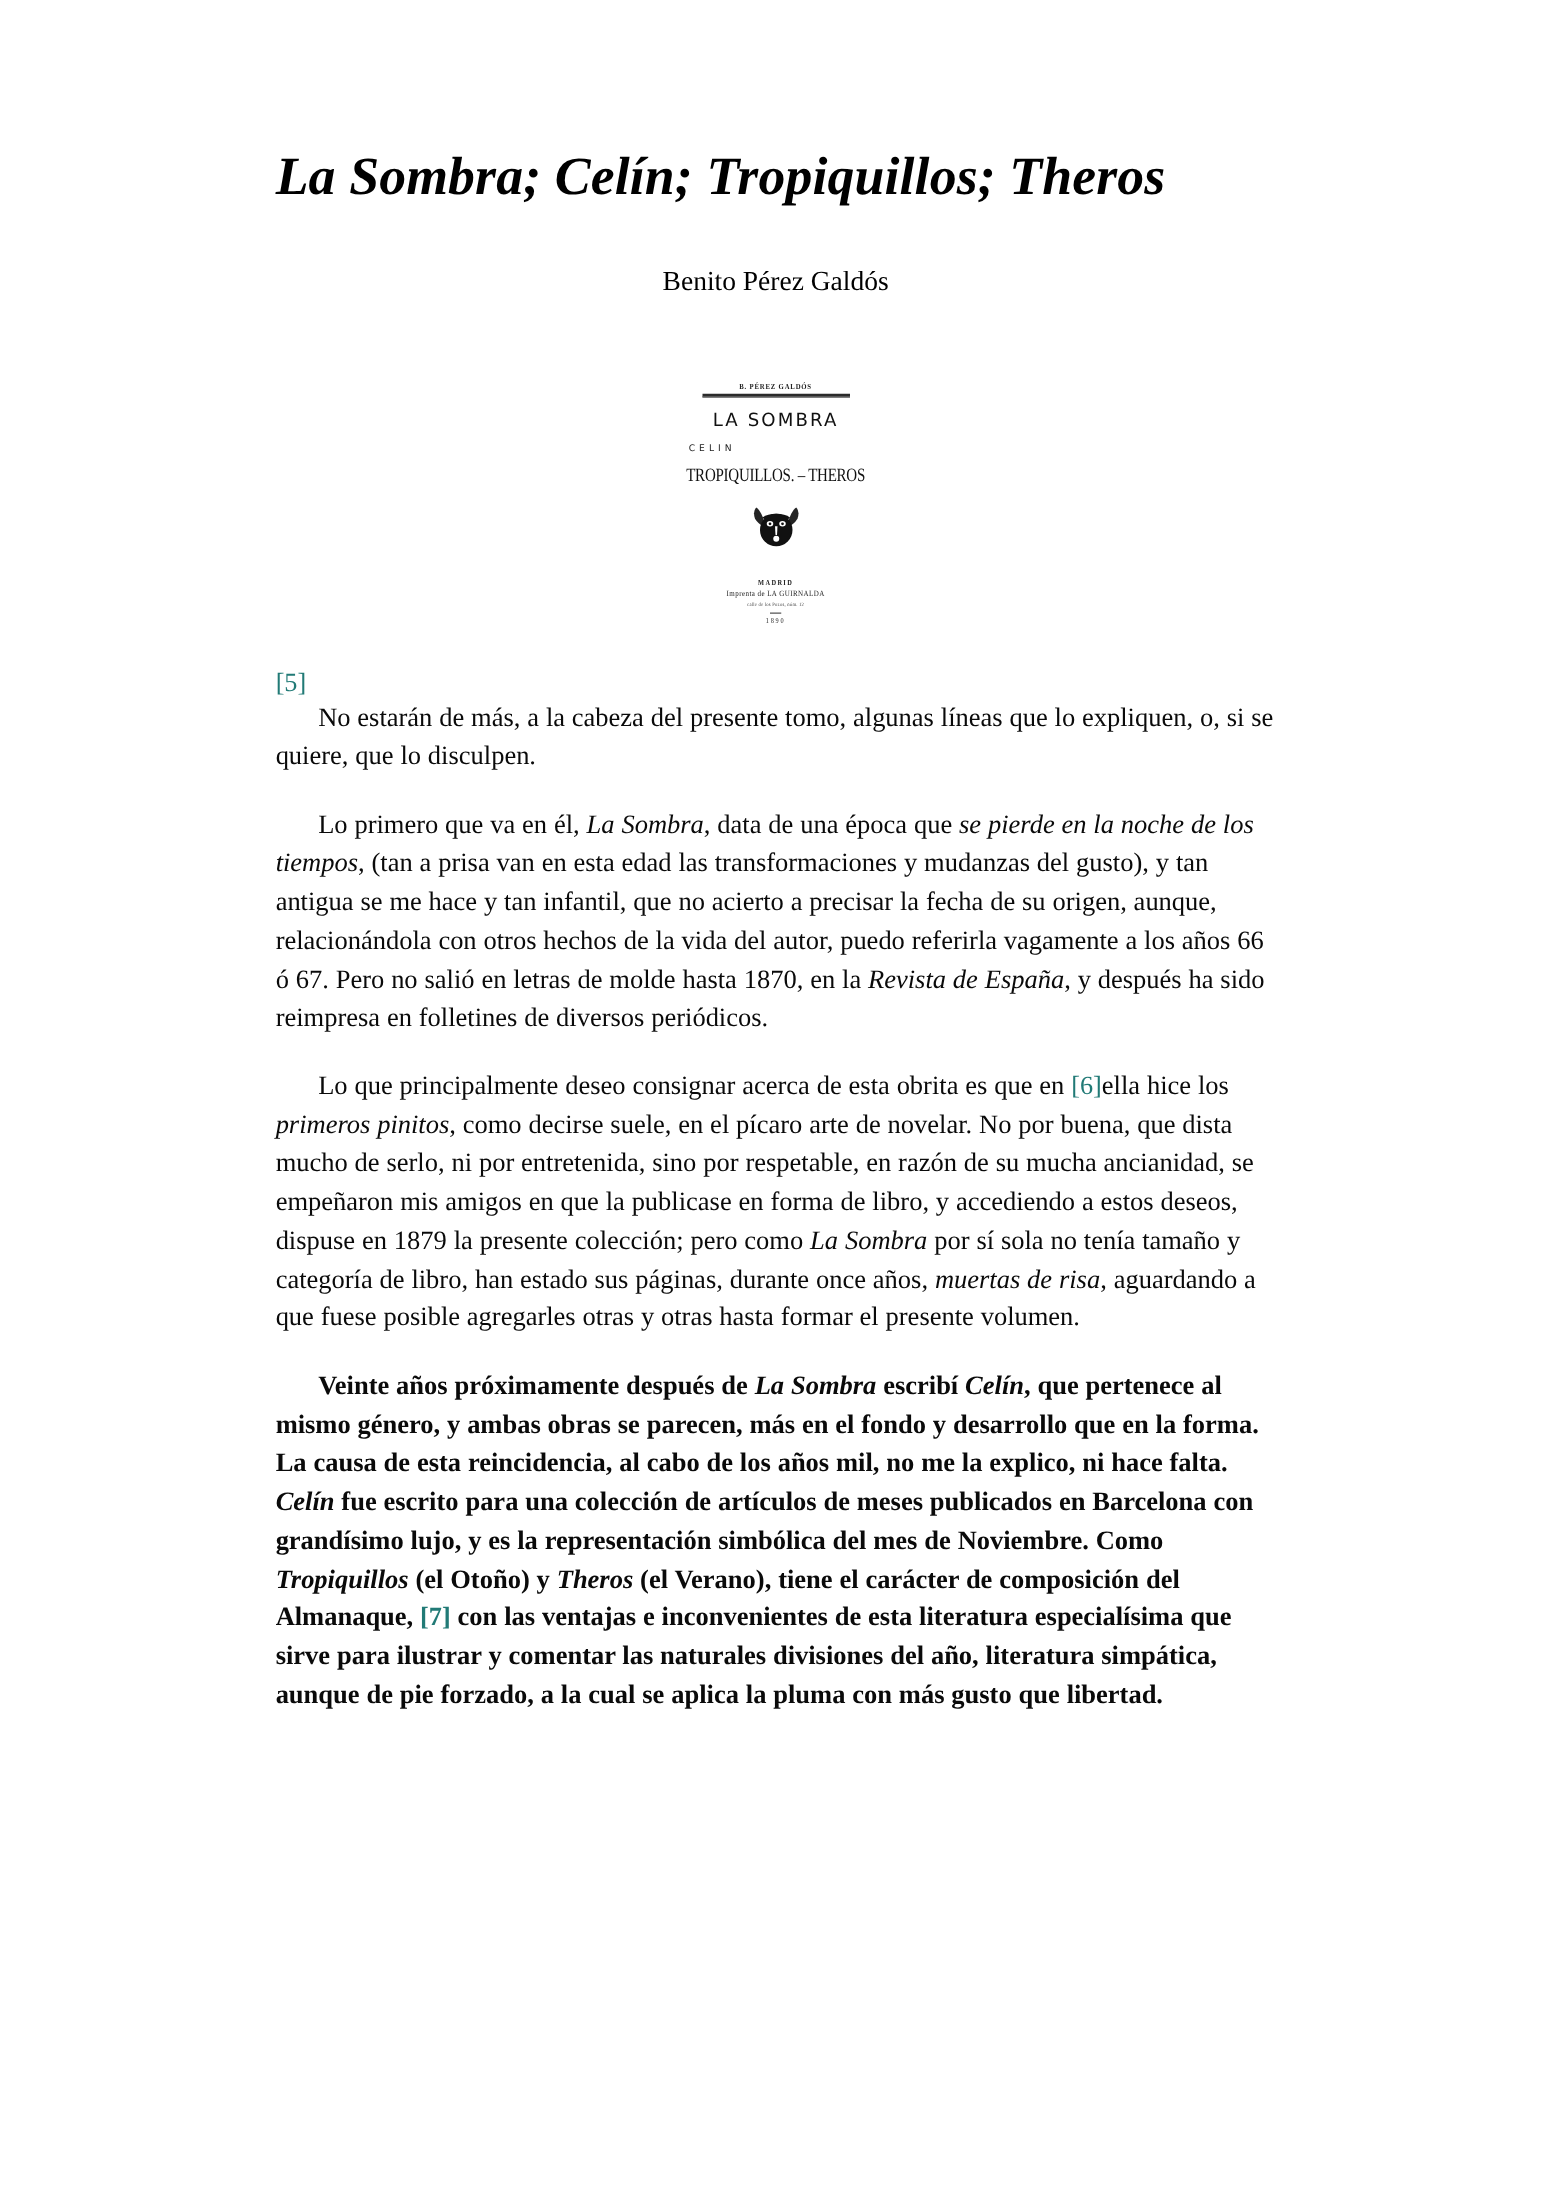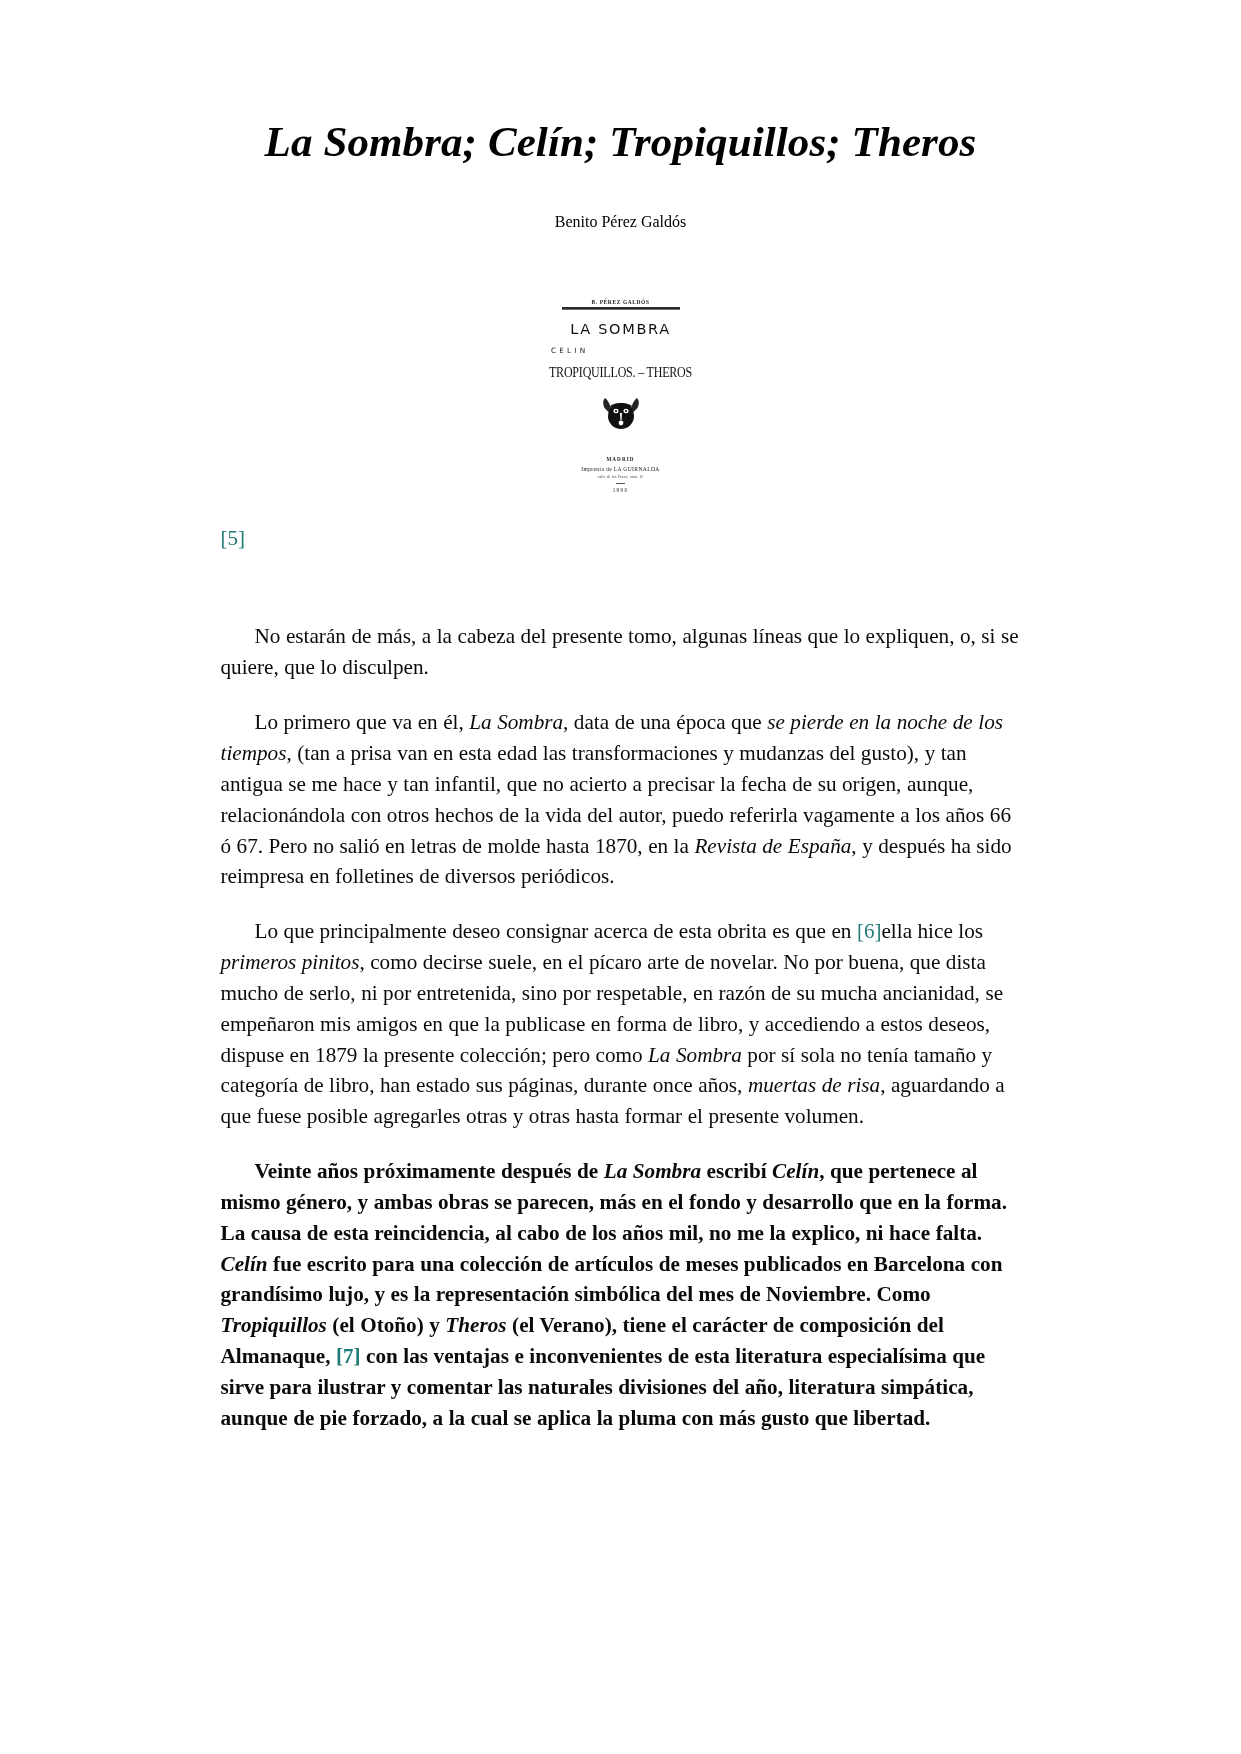--- a/index.html
+++ b/index.html
@@ -29,27 +29,26 @@
     padding-top: 118px;
   }
 
   
   .doc-title {
     font-family: "Liberation Serif", "DejaVu Serif", serif;
     font-style: italic;
     font-weight: bold;
     font-size: 43px;
     line-height: 1.12;
-    text-align: center;
     margin: 0 0 0 0;
     letter-spacing: 0.1px;
     color: #000;
   }
   .doc-author {
-    font-size: 16px;
+    font-size: 22px;
     text-align: center;
     margin: 46px 0 13px 0;
     font-weight: normal;
     line-height: 1.2;
   }
 
   
   .cover-wrap {
     margin: 62px auto 0 auto;
     width: 145px;
@@ -164,21 +163,20 @@
   }
   .pagelink {
     color: #217a76;
     font-size: 21px;
     text-decoration: none;
     cursor: pointer;
   }
 
   
   .body-block {
-    margin-top: 70px;
   }
   p.para {
     font-size: 21.2px;
     line-height: 1.455;
     margin: 0 0 24px 0;
     text-align: left;
     text-indent: 34px;
     color: #0a0a0a;
     word-spacing: 0.2px;
   }

